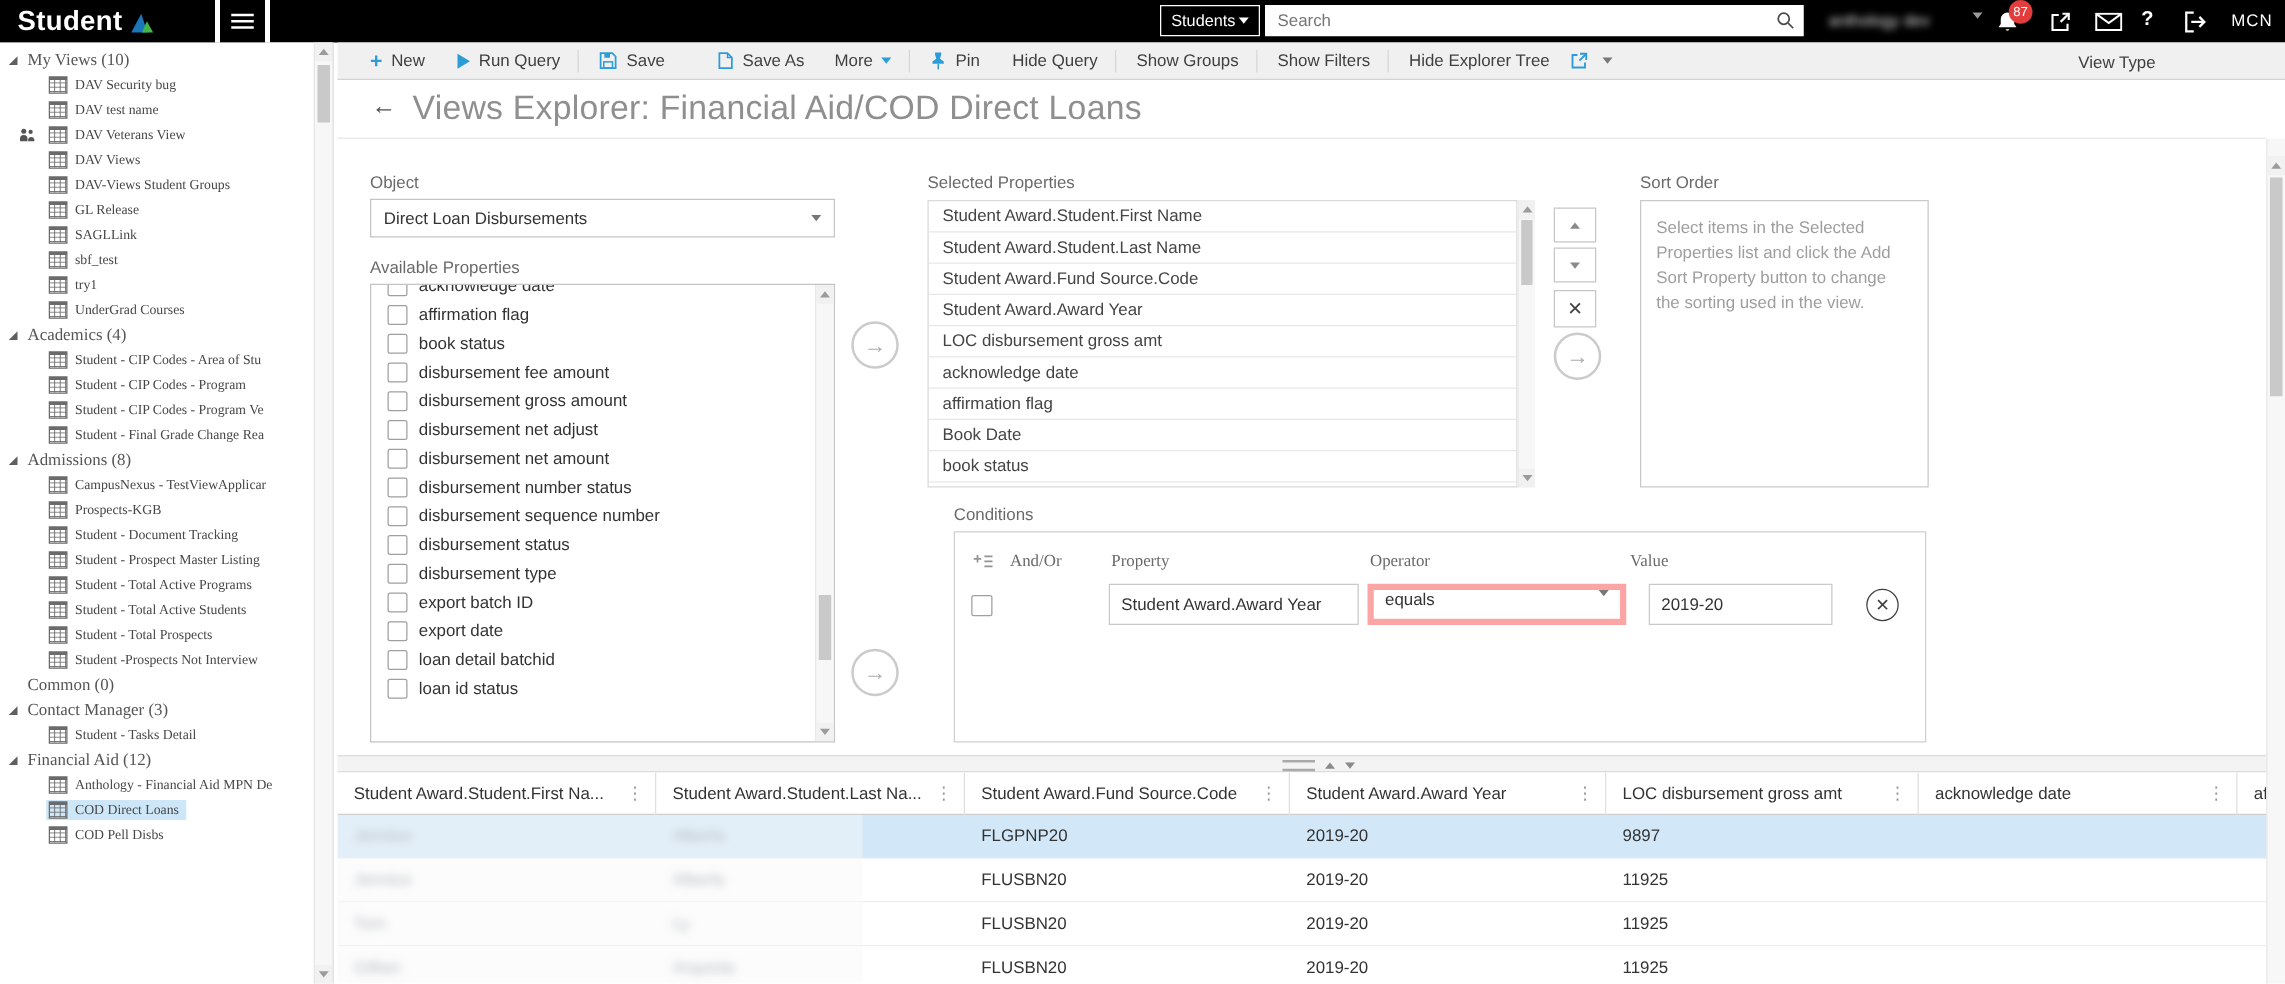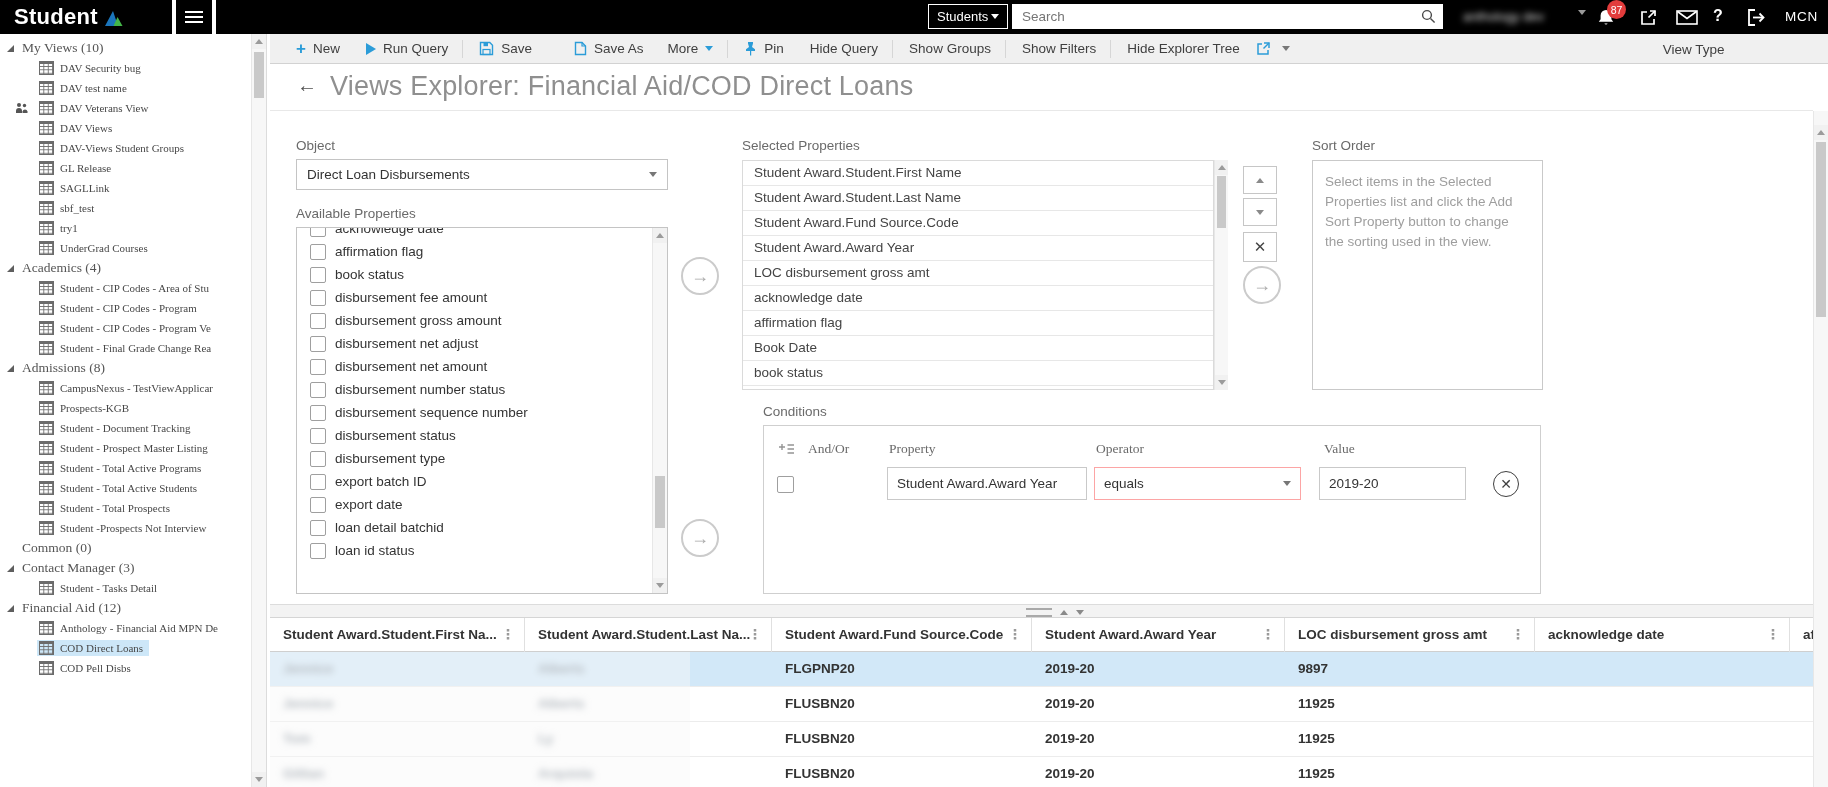--- a/index.html
+++ b/index.html
@@ -83,32 +83,32 @@
       display:flex;align-items:center;justify-content:center;color:#aaa;font-size:18px;}
   .sel-box{left:742px;top:160px;width:472px;height:230px;border:1px solid #dadada;box-sizing:border-box;overflow:hidden;background:#fff;}
   .sel-row{height:24px;line-height:24px;border-bottom:1px solid #e7e7e7;padding-left:11px;font-size:13.5px;color:#444;white-space:nowrap;}
   .sqbtn{width:34px;height:28px;border:1px solid #c6c6c6;background:#fff;box-sizing:border-box;display:flex;align-items:center;justify-content:center;}
   .sort-box{left:1312px;top:160px;width:231px;height:230px;border:1px solid #c9c9c9;box-sizing:border-box;padding:11px 12px;
       font-size:13.5px;color:#9e9e9e;line-height:20px;background:#fff;}
   .cond-box{left:763px;top:425px;width:778px;height:169px;border:1px solid #cfcfcf;box-sizing:border-box;background:#fff;}
   .cond-h{position:absolute;top:15px;font-size:13.5px;color:#6a6a6a;font-family:Liberation Serif, serif;}
   .cond-input{position:absolute;top:41px;height:33px;border:1px solid #c9c9c9;box-sizing:border-box;font-size:13.5px;color:#333;
       padding:0 9px;font-family:"Liberation Sans","DejaVu Sans",sans-serif;background:#fff;}
-  .cond-select{position:absolute;top:41px;height:33px;border:1px solid #fca5a5;box-sizing:border-box;background:#fff;
-      display:flex;align-items:center;justify-content:space-between;padding:0 9px;font-size:13.5px;color:#333;}
+  .cond-select{position:absolute;top:41px;height:33px;border:5px solid #fca5a5;box-sizing:border-box;background:#fff;
+      display:flex;align-items:flex-start;justify-content:space-between;padding:0 9px;font-size:13.5px;color:#333;}
   .circle-x{position:absolute;width:26px;height:26px;border-radius:50%;border:1.5px solid #3f3f3f;box-sizing:border-box;
       display:flex;align-items:center;justify-content:center;color:#3f3f3f;font-size:14px;background:#fff;}
 
   
   .splitter{left:270px;top:604px;width:1543px;height:14px;background:#f3f3f3;border-top:1px solid #dcdcdc;border-bottom:1px solid #d5d5d5;box-sizing:border-box;}
   .grip{position:absolute;left:756px;top:3px;display:flex;align-items:center;gap:8px;}
   .grip-bar{width:26px;height:5px;border-top:2px solid #a9a9a9;border-bottom:2px solid #a9a9a9;}
 
   
-  .grid{left:270px;top:618px;width:1543px;height:169px;overflow:hidden;background:#fff;font-weight:bold;}
+  .grid{left:270px;top:618px;width:1543px;height:169px;overflow:hidden;background:#fff;}
   .g-head{position:absolute;left:0;top:0;height:34px;white-space:nowrap;border-bottom:1px solid #cfcfcf;box-sizing:border-box;background:#fff;width:1700px;}
   .gh-cell{display:inline-block;height:34px;line-height:33px;border-right:1px solid #e0e0e0;box-sizing:border-box;
       font-size:13.5px;color:#333;padding-left:13px;position:relative;vertical-align:top;}
   .col-menu{position:absolute;right:9px;top:0;color:#9a9a9a;font-size:14px;line-height:33px;}
   .g-row{position:absolute;left:0;height:35px;white-space:nowrap;border-bottom:1px solid #ececec;box-sizing:border-box;width:1700px;background:#fff;}
   .g-row.sel{background:#d2e8f8;}
   .g-cell{display:inline-block;height:35px;line-height:34px;font-size:13.5px;color:#333;padding-left:13px;box-sizing:border-box;vertical-align:top;overflow:hidden;}
   .blurred{filter:blur(3.5px);color:#7d8893;}
   .veil{position:absolute;left:0;top:34px;width:420px;height:140px;background:rgba(249,249,249,.45);pointer-events:none;}
 
@@ -592,21 +592,21 @@
 <div class="abs cond-box">
   <span class="abs" style="left:14px;top:16px">
     <svg width="17" height="14" viewBox="0 0 17 14">
         <path d="M1 5h6M4 2v6" stroke="#949494" stroke-width="1.4"></path>
         <path d="M9.5 3h6.5M9.5 7h6.5M9.5 11h6.5" stroke="#949494" stroke-width="1.4"></path>
       </svg>
   </span>
   <span class="cond-h" style="left:44px">And/Or</span>
   <span class="cond-h" style="left:125px">Property</span>
   <span class="cond-h" style="left:332px">Operator</span>
-  <span class="cond-h" style="left:560px">Value</span>
+  <span class="cond-h" style="left:540px">Value</span>
 
   <span class="cbx abs" style="left:13px;top:50px;width:15px;height:15px;margin:0"></span>
   <input class="cond-input" style="left: 123px; width: 200px;" value="Student Award.Award Year">
   <div class="cond-select" style="left:330px;width:207px">
     <span>equals</span>
     <span class="caret-gray"></span>
   </div>
   <input class="cond-input" style="left: 555px; width: 147px;" value="2019-20">
   <div class="circle-x" style="left:729px;top:45px">✕</div>
 </div>

